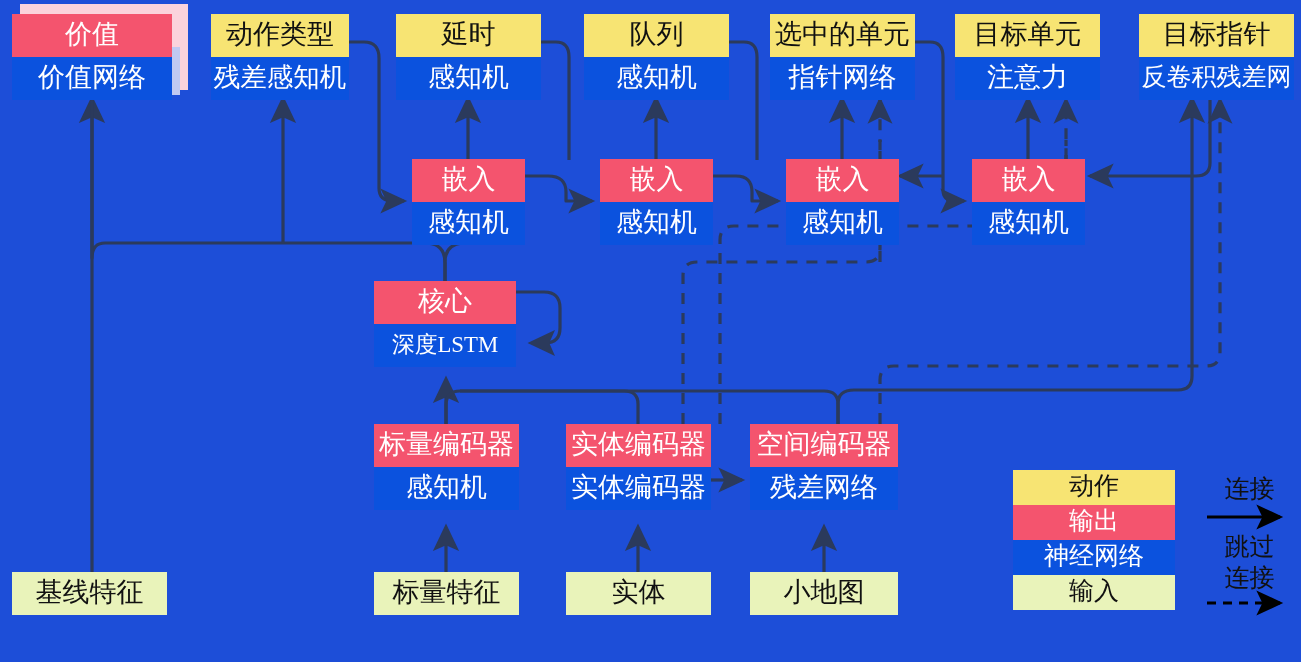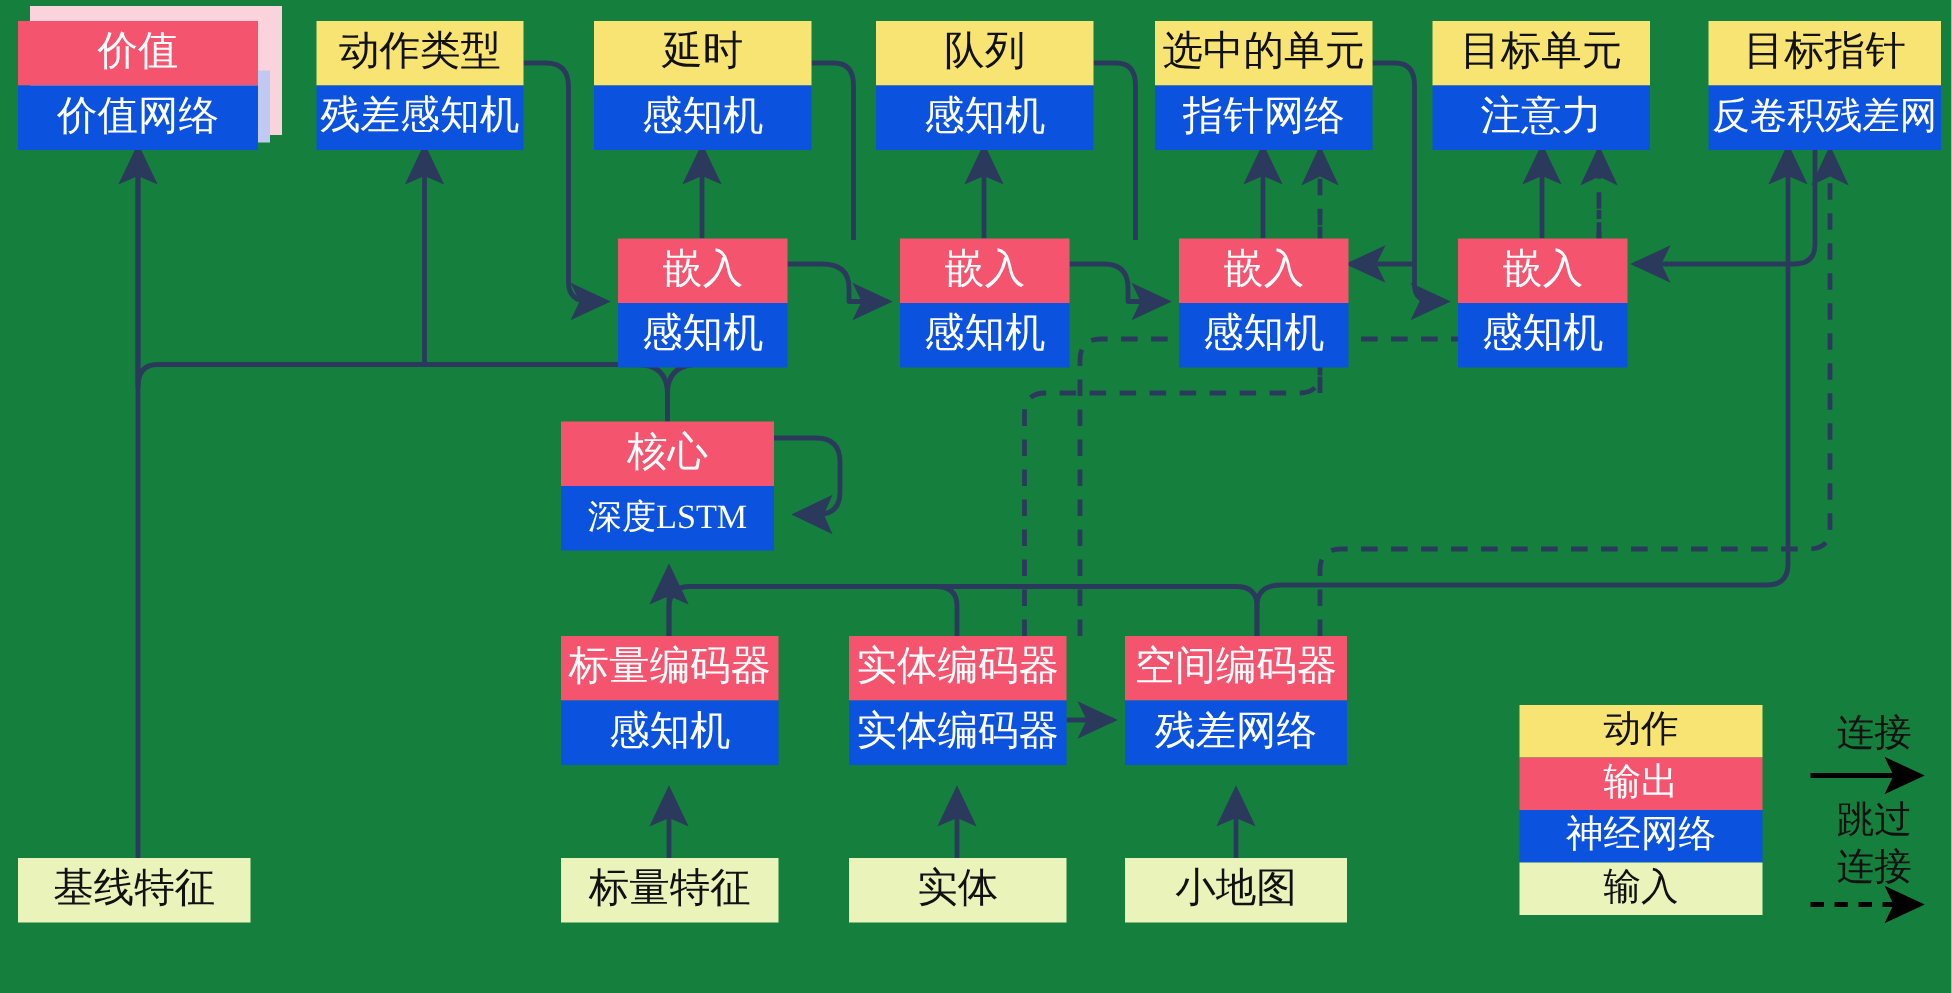--- a/index.html
+++ b/index.html
@@ -1,17 +1,17 @@
 <!DOCTYPE html>
 <html><head>
 <meta charset="utf-8">
 <style>
   html,body{margin:0;padding:0;background:#ffffff;}
   body{font-family:"Liberation Sans","DejaVu Sans",sans-serif;}
-  #stage{position:relative;width:1301px;height:662px;background:#15803d;overflow:hidden;}
+  #stage{position:relative;width:1301px;height:662px;background:#1d4ed8;overflow:hidden;}
   svg{position:absolute;left:0;top:0;width:1301px;height:662px;}
   .nodeLabel{
     font-family:"Liberation Serif","DejaVu Serif",serif;
     text-anchor:middle;
     dominant-baseline:middle;
   }
   .legendText{
     font-family:"Liberation Serif","DejaVu Serif",serif;
     text-anchor:middle;
     dominant-baseline:middle;

